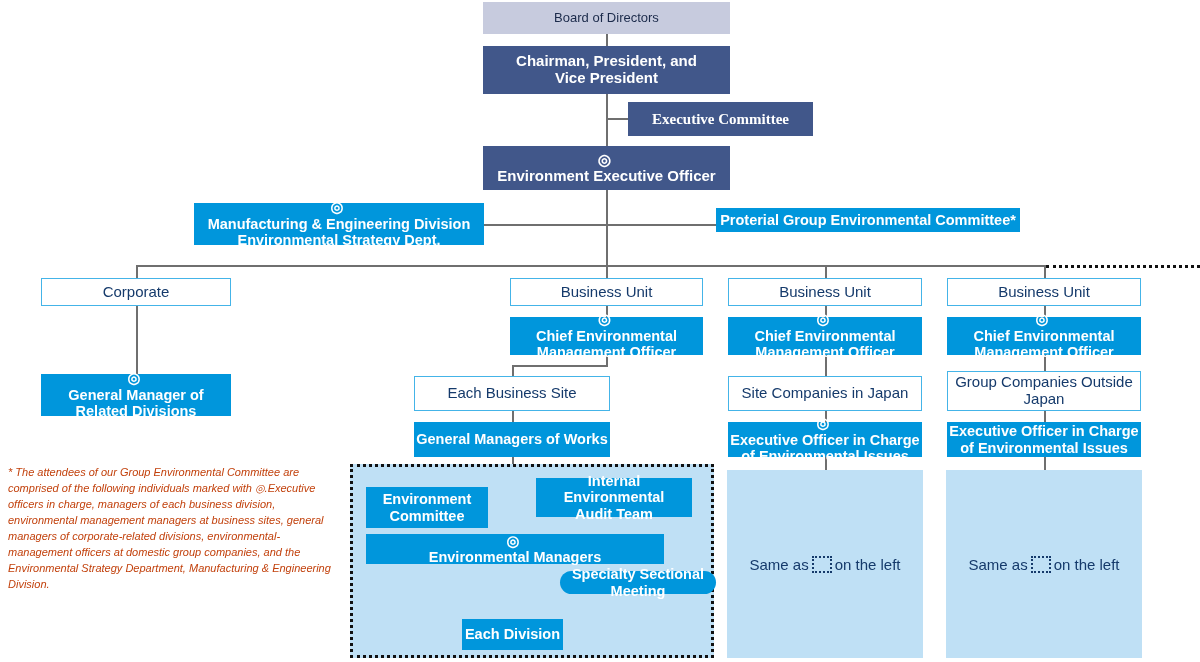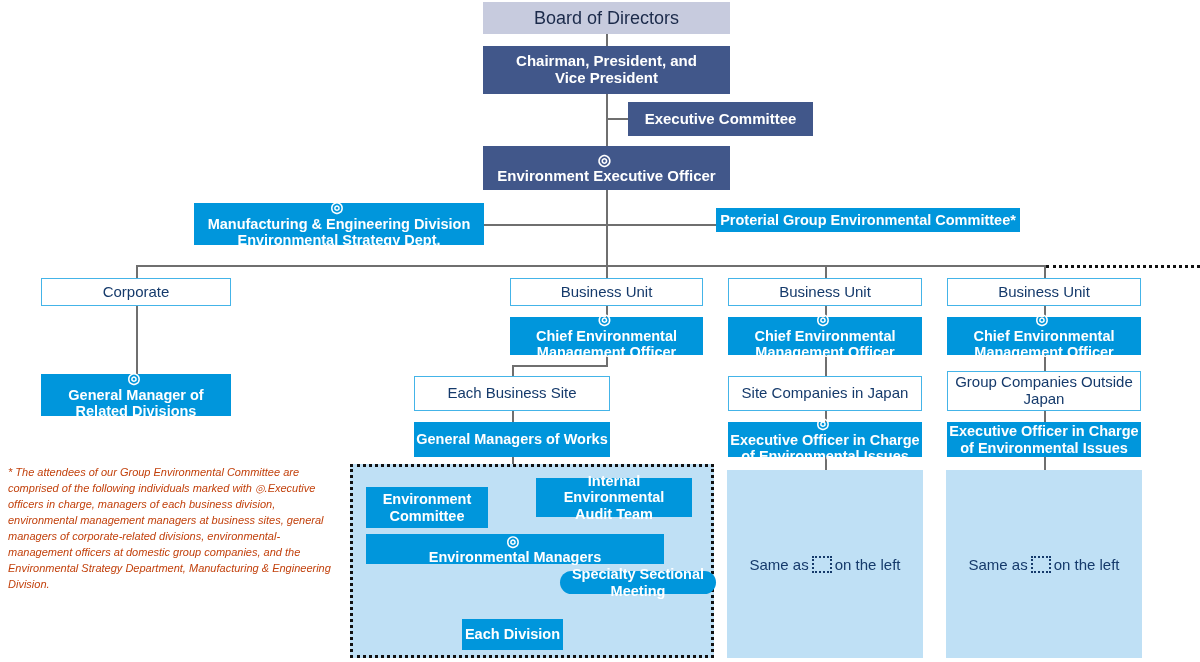--- a/index.html
+++ b/index.html
@@ -24,21 +24,21 @@
     text-align: center;
     line-height: 1.12;
     z-index: 5;
   }
   .box span { display: block; }
 
   
   .b-gray {
     background: #c7cbde;
     color: #1b2a4a;
-    font-size: 18px;
+    font-size: 13px;
   }
   .b-navy {
     background: #41578a;
     color: #ffffff;
     font-size: 15px;
     font-weight: 600;
   }
   .b-blue {
     background: #0096dc;
     color: #ffffff;
@@ -189,21 +189,21 @@
     <span>Board of Directors</span>
   </div>
 
   <div class="box b-navy" style="left:483px; top:46px; width:247px; height:48px;">
     <span>
       <span>Chairman, President, and</span>
       <span>Vice President</span>
     </span>
   </div>
 
-  <div class="box b-navy" style="left:628px; top:102px; width:185px; height:34px;">
+  <div class="box b-navy" style="left:628px; top:102px; width:185px; height:34px;font-family:Liberation Serif, serif;">
     <span>Executive Committee</span>
   </div>
 
   <div class="box b-navy" style="left:483px; top:146px; width:247px; height:44px;">
     <span>
       <span class="marker">◎</span>
         <span>Environment Executive Officer</span>
     </span>
   </div>
 

